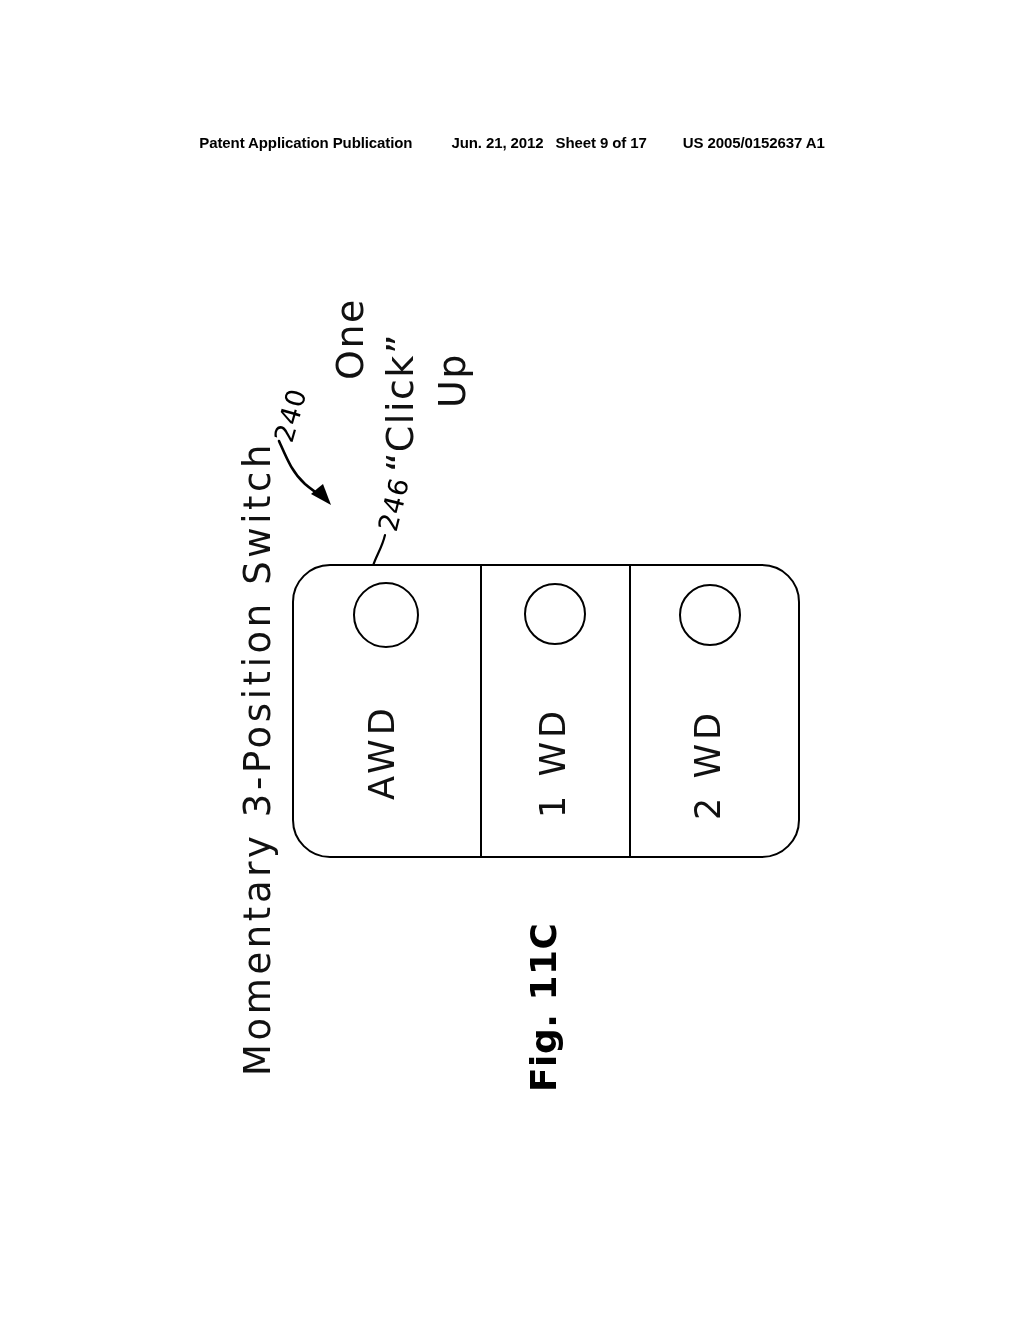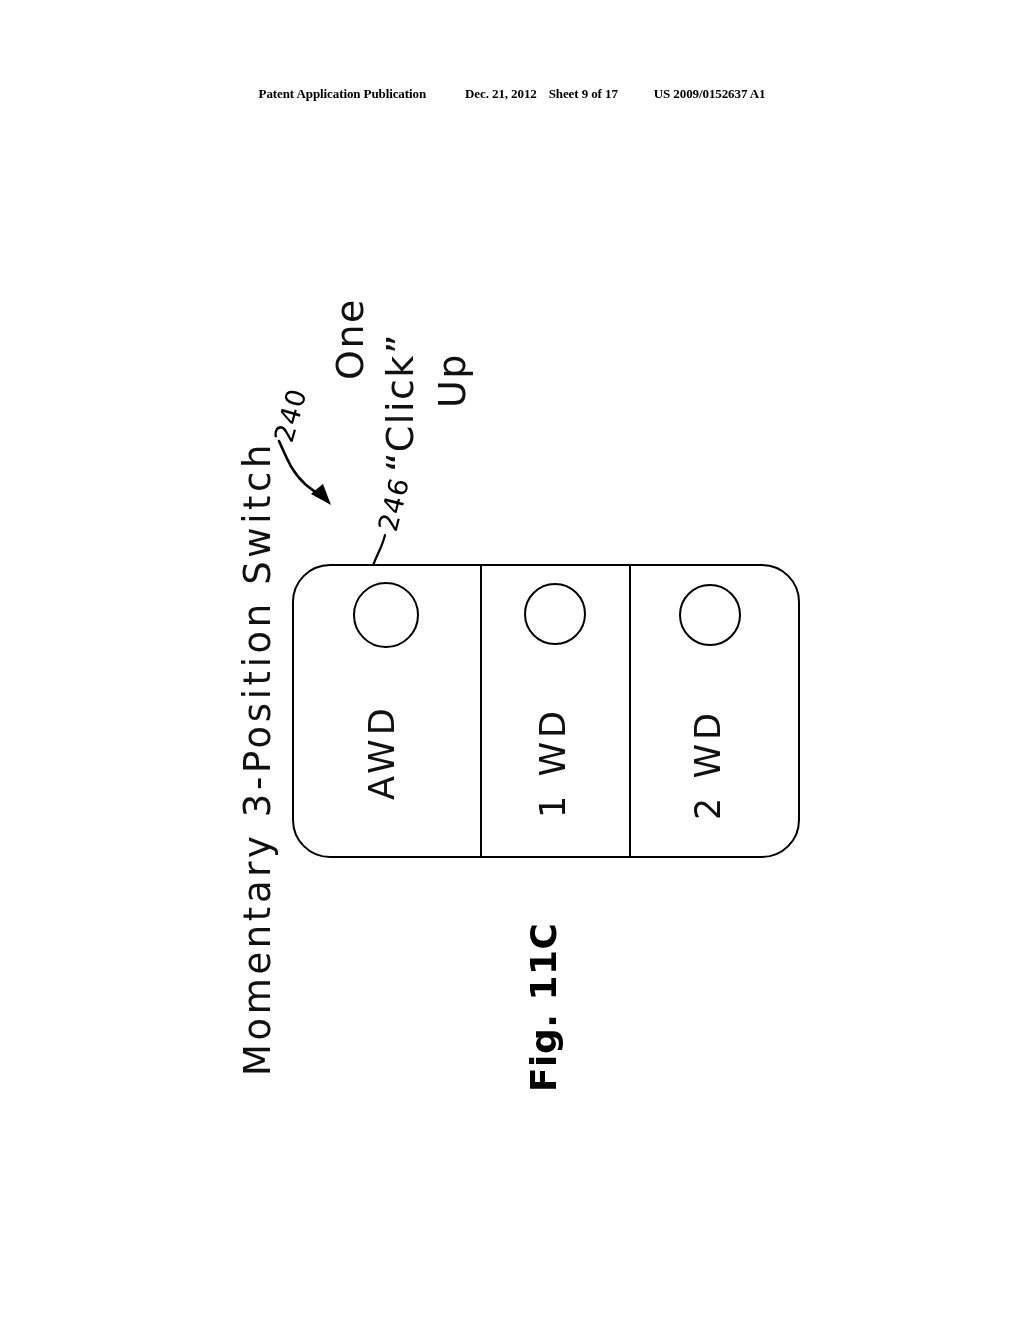--- a/index.html
+++ b/index.html
@@ -21,25 +21,26 @@
     top: 86px;
     left: 0;
     width: 1024px;
     height: 30px;
     display: flex;
     justify-content: center;
     align-items: baseline;
     white-space: nowrap;
   }
   .pub-header .seg {
-    font-family: Liberation Serif, serif;
+    font-family: Liberation Sans, sans-serif;
     font-weight: bold;
-    font-size: 13px;
+    font-size: 15px;
     color: #000;
     letter-spacing: -0.1px;
+    margin-top: 48px;
   }
   .pub-header .gap-a { width: 39px; display: inline-block; }
   .pub-header .gap-b { width: 12px; display: inline-block; }
   .pub-header .gap-c { width: 36px; display: inline-block; }
 
   
   .sheet {
     position: absolute;
     inset: 0;
   }
@@ -178,25 +179,25 @@
     height: 1320px;
     pointer-events: none;
   }
 </style>
 </head>
 <body>
 
 <div class="pub-header">
   <span class="seg">Patent Application Publication</span>
   <span class="gap-a"></span>
-  <span class="seg">Dec. 21, 2012</span>
+  <span class="seg">Jun. 21, 2012</span>
   <span class="gap-b"></span>
   <span class="seg">Sheet 9 of 17</span>
   <span class="gap-c"></span>
-  <span class="seg">US 2009/0152637 A1</span>
+  <span class="seg">US 2005/0152637 A1</span>
 </div>
 
 <div class="sheet">
 
   <div class="rot fig-title">Momentary 3-Position Switch</div>
 
   <div class="click-block">
     <div class="click-line l1">One</div>
     <div class="click-line l2">“Click”</div>
     <div class="click-line l3">Up</div>

